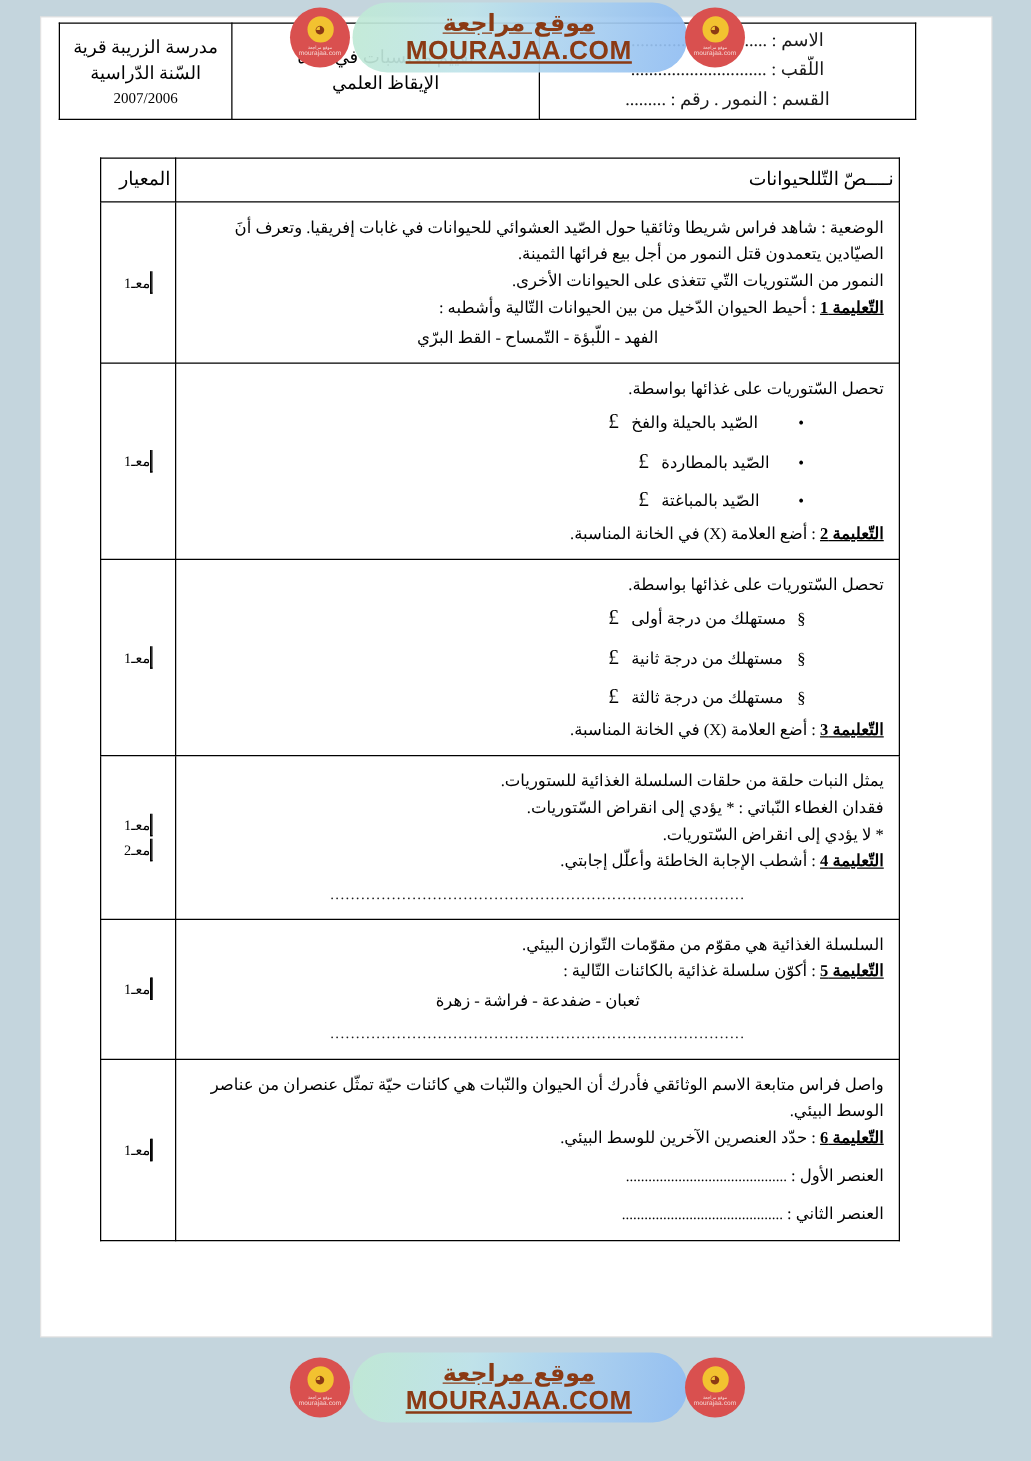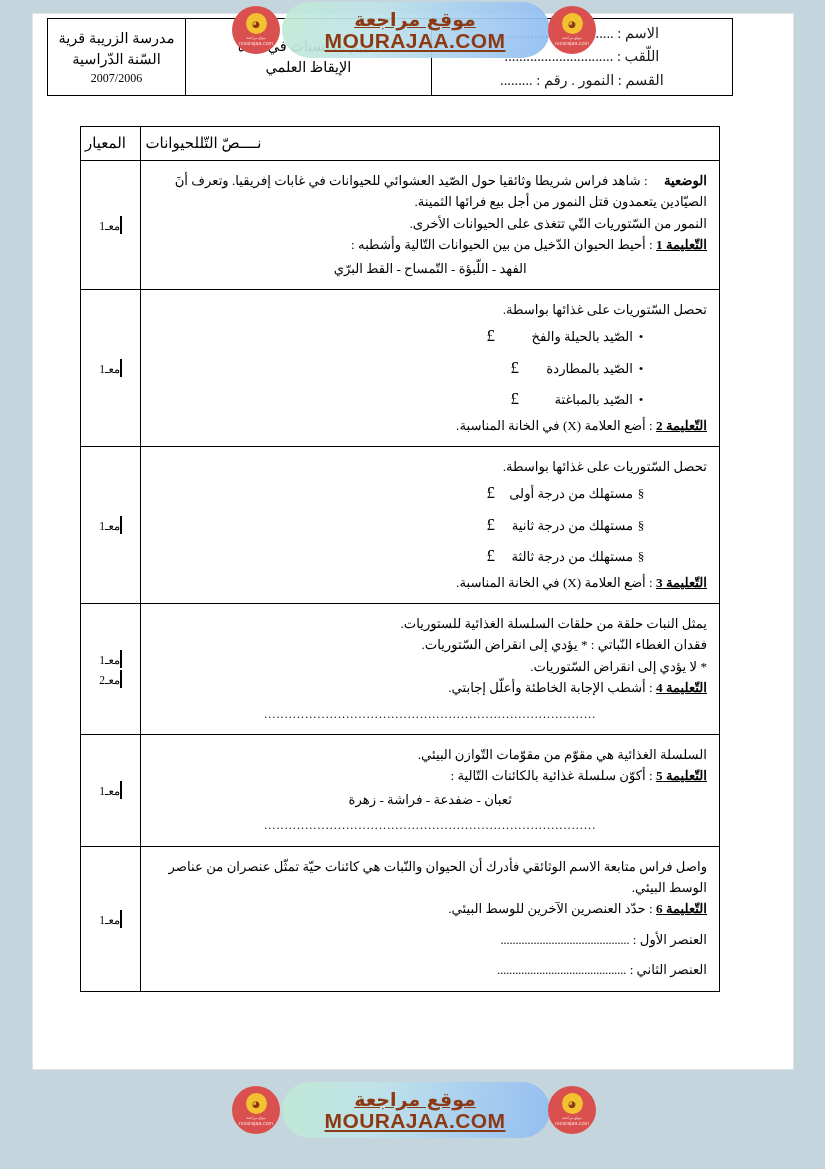--- a/index.html
+++ b/index.html
@@ -74,21 +74,21 @@
     direction: rtl;
   }
   .main-table td, .main-table th {
     border: 1px solid #000;
     color: #000;
   }
   .col-criteria { width: 53px; }
   .col-text { width: 587px; }
 
   .th-text, .th-criteria {
-    text-align: left;
+    text-align: right;
     font-size: 15px;
     font-weight: normal;
     padding: 7px 4px 8px 4px;
   }
   .th-text span { letter-spacing: 0.5px; }
 
   .cell-text {
     padding: 9px 12px 10px 12px;
     font-size: 13.2px;
     line-height: 1.62;
@@ -96,22 +96,21 @@
   }
   .cell-criteria {
     text-align: center;
     vertical-align: middle;
     padding: 4px 2px;
   }
 
   
   .q-line { display: block; }
   .lbl {
-    font-weight: bold;
-    margin-left: 13px;
+    font-weight: normal;
   }
   .lbl-u {
     font-weight: bold;
     text-decoration: underline;
   }
   .line-indent { padding-left: 14px; }
   .choices {
     display: block;
     text-align: center;
     letter-spacing: 0.5px;
@@ -126,21 +125,21 @@
     line-height: 1.85;
   }
   .opt-row .bul {
     display: inline-block;
     width: 16px;
     text-align: center;
   }
   .opt-row .opt-label {
     display: inline-block;
     min-width: 104px;
-    text-align: right;
+    text-align: left;
   }
   .opt-row .boxglyph {
     font-family: "Liberation Serif", serif;
     font-size: 17px;
     margin-right: 10px;
     display: inline-block;
   }
   .opt-row.wide .opt-label { min-width: 128px; }
 
   .answer-dots {

